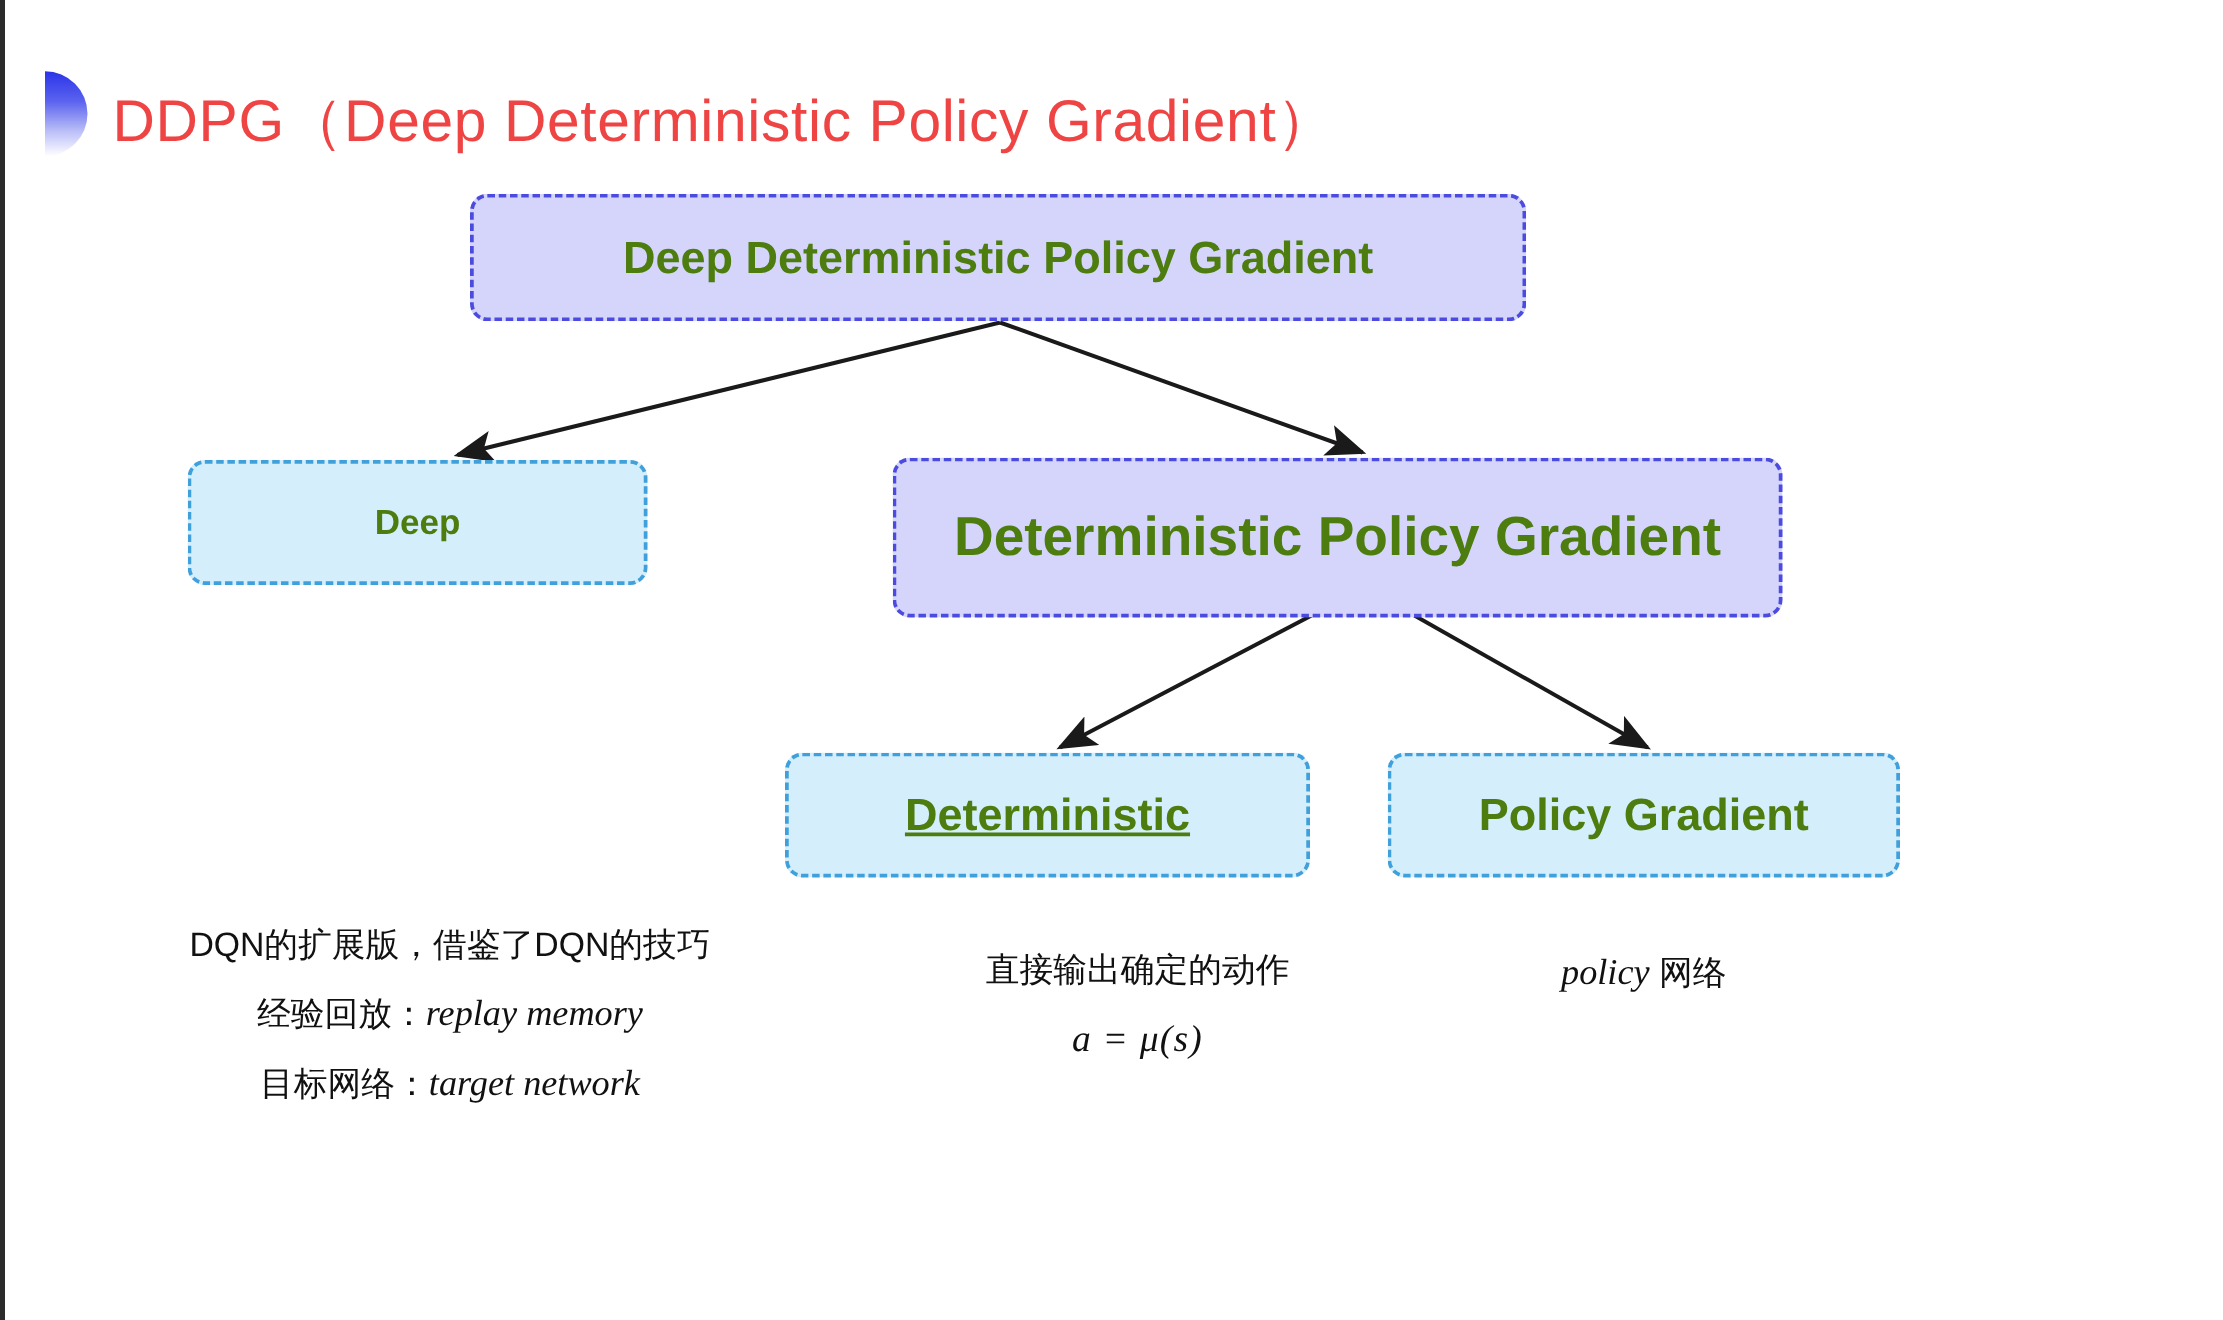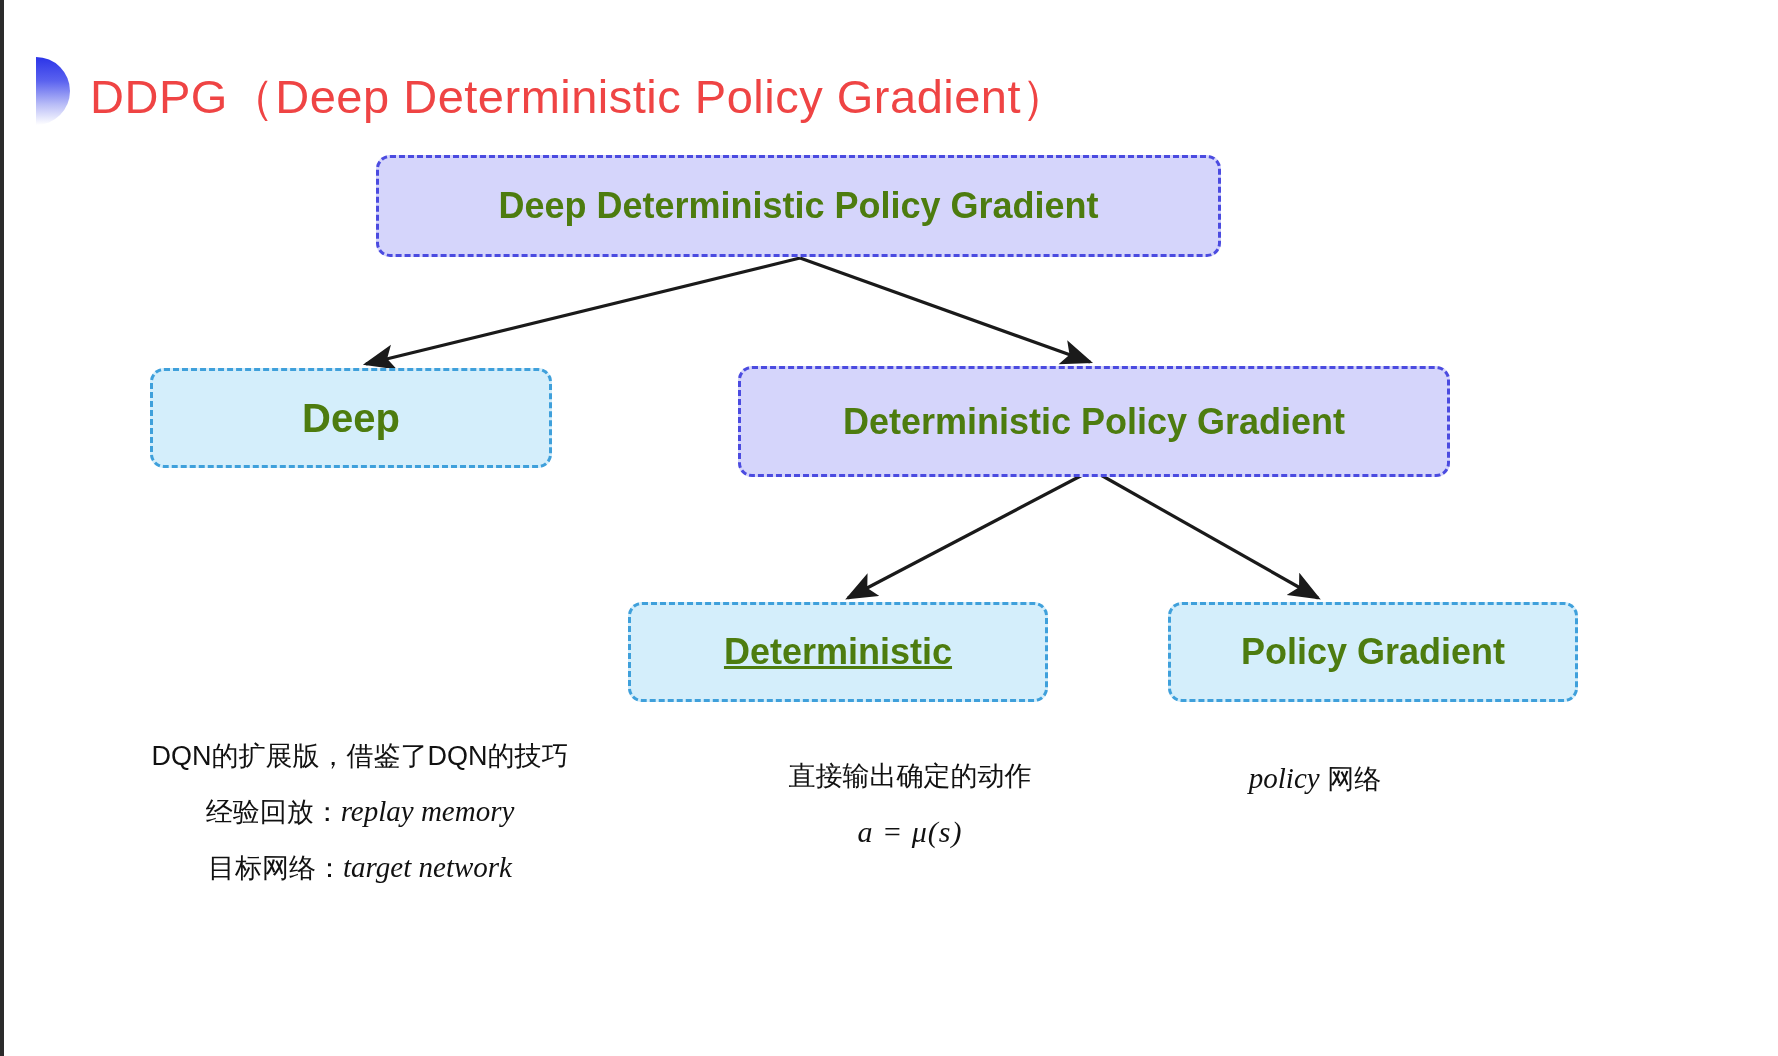--- a/index.html
+++ b/index.html
@@ -65,24 +65,24 @@
   .node.purple {
     background: #d5d5fb;
     border: 3px dashed #4b4be0;
   }
   .node.blue {
     background: #d4eefb;
     border: 3px dashed #3fa0db;
   }
 
   #node-root   { left: 376px;  top: 155px; width: 845px; height: 102px; font-size: 36px; }
-  #node-deep   { left: 150px;  top: 368px; width: 402px; height: 100px; font-size: 40px; }
-  #node-dpg    { left: 738px;  top: 366px; width: 712px; height: 111px; font-size: 36px; }
+  #node-deep   { left: 150px;  top: 368px; width: 368px; height: 100px; font-size: 28px; }
+  #node-dpg    { left: 714px;  top: 366px; width: 712px; height: 128px; font-size: 44px; }
   #node-det    { left: 628px;  top: 602px; width: 420px; height: 100px; font-size: 36px; text-decoration: underline; }
-  #node-pg     { left: 1168px; top: 602px; width: 410px; height: 100px; font-size: 36px; }
+  #node-pg     { left: 1110px; top: 602px; width: 410px; height: 100px; font-size: 36px; }
 
   
   #connectors {
     position: absolute;
     left: 0; top: 0;
     width: 1778px;
     height: 1056px;
     pointer-events: none;
   }
 

